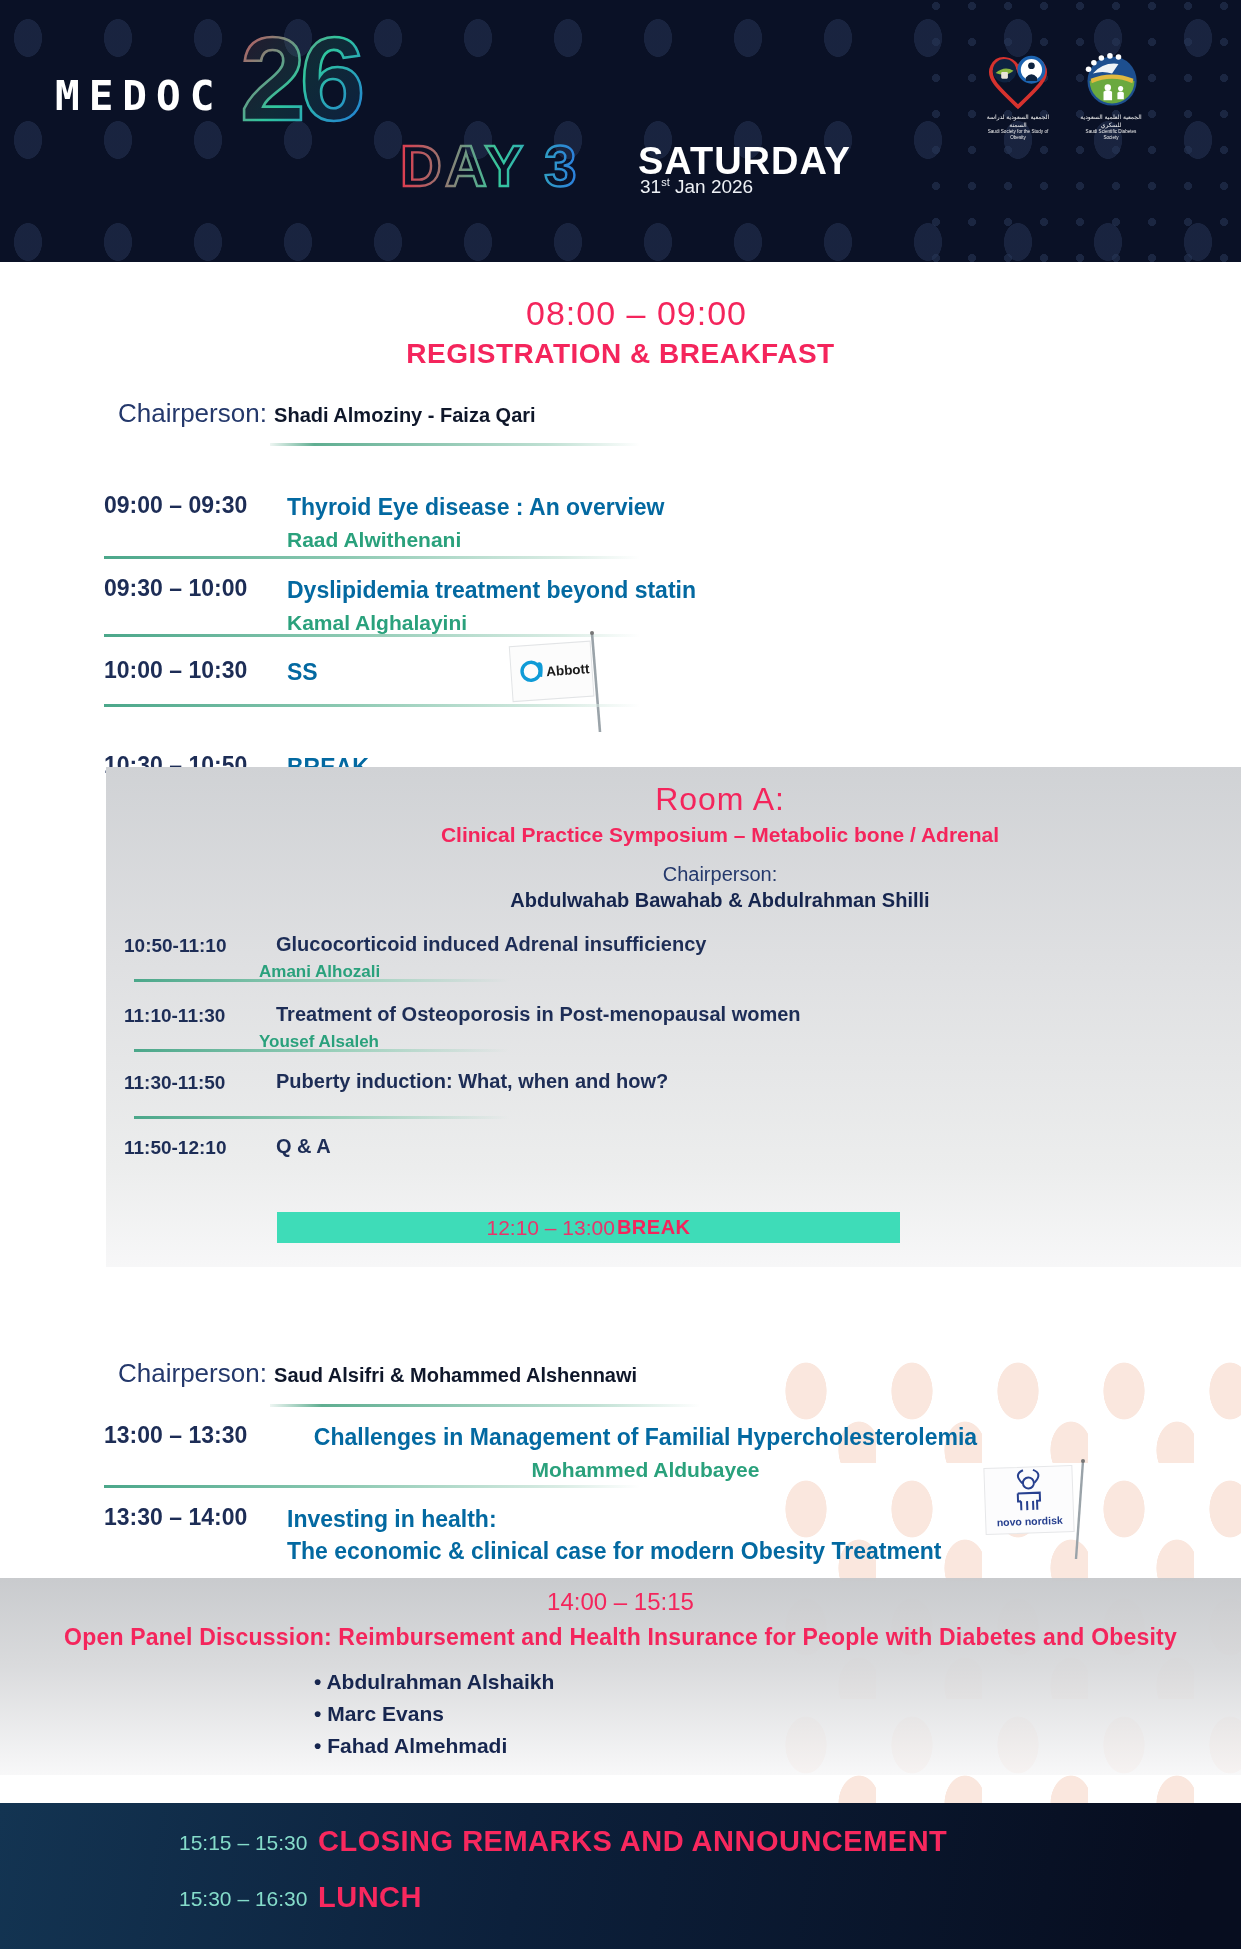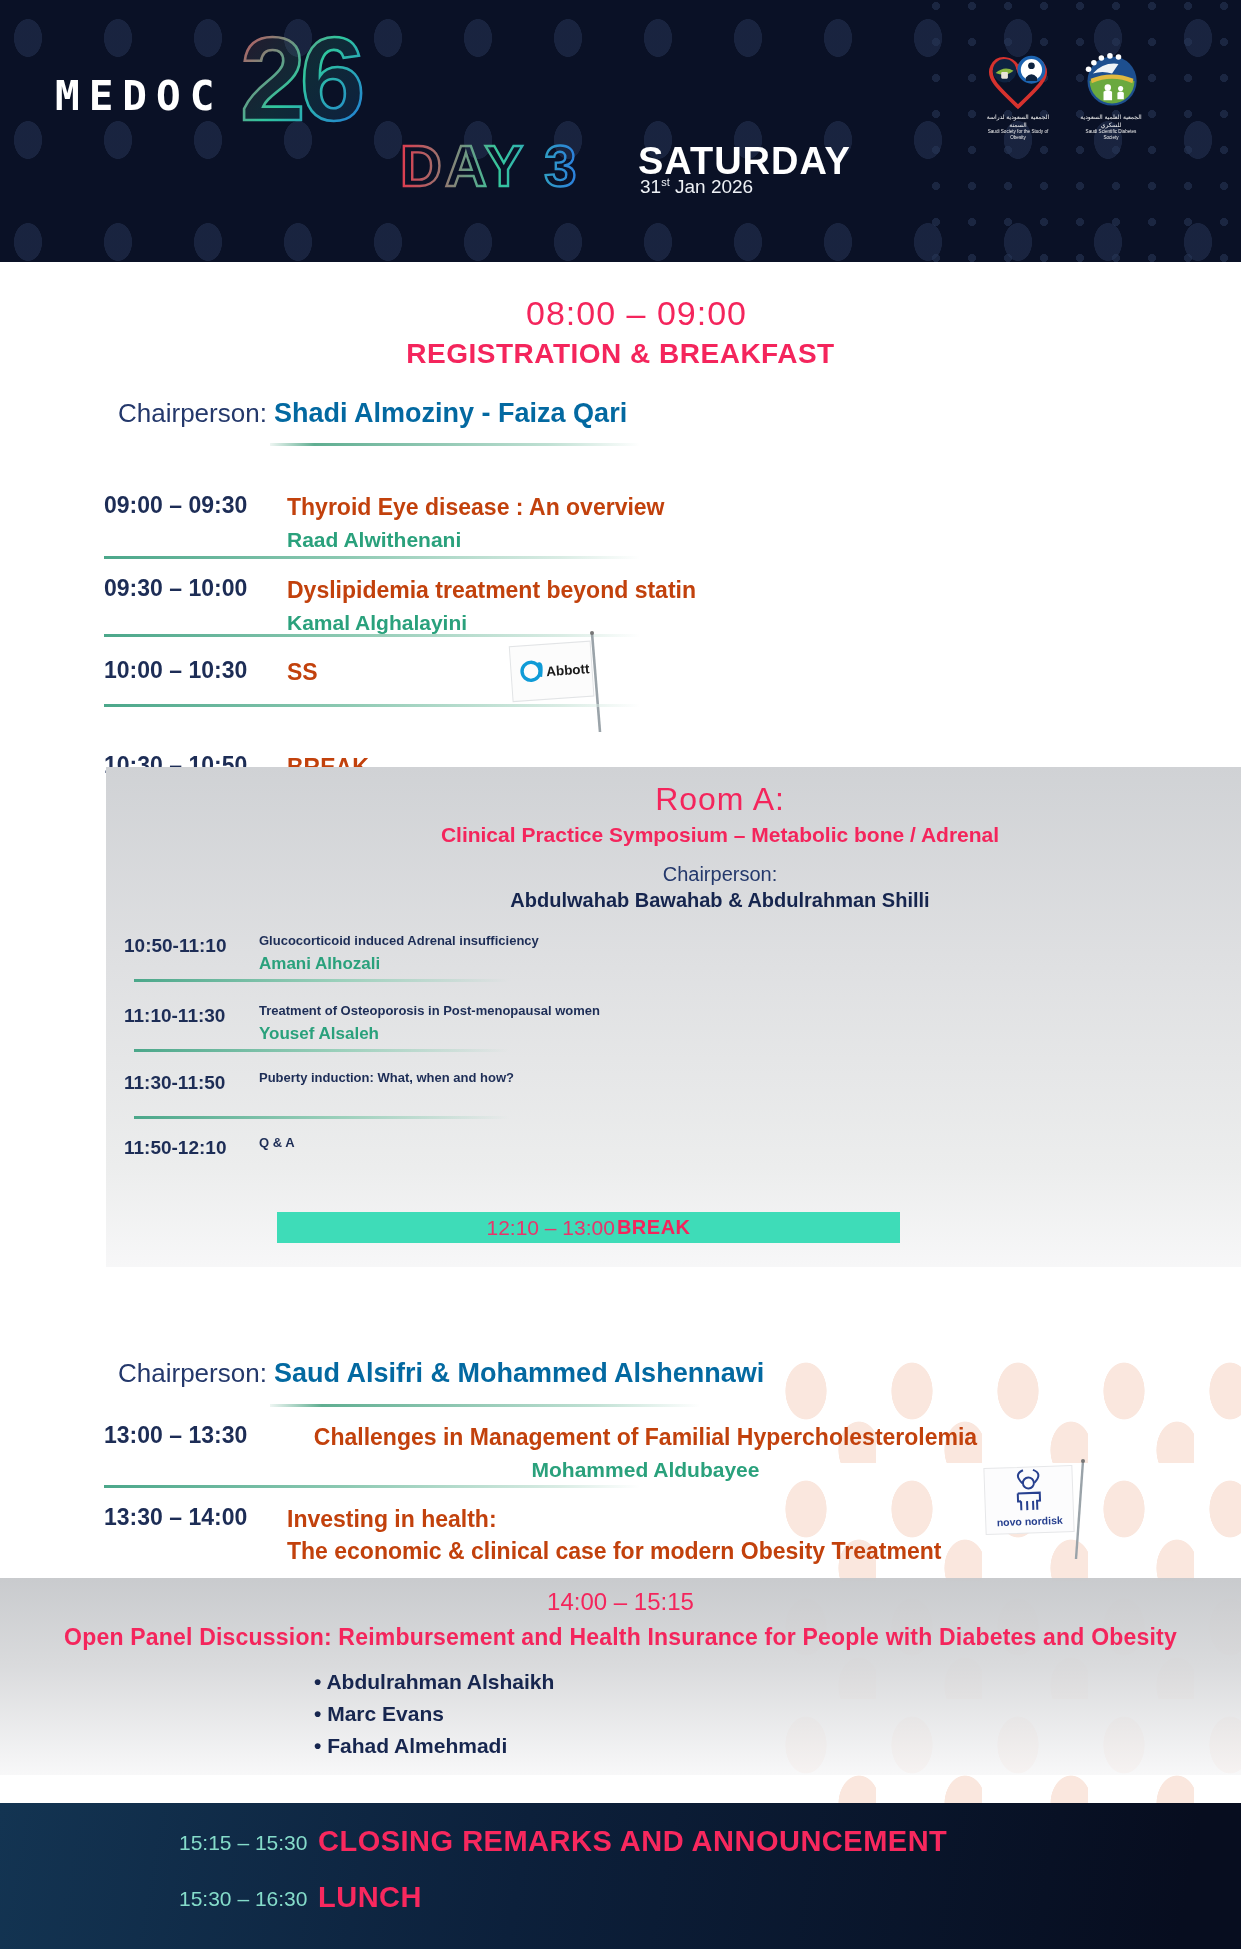--- a/index.html
+++ b/index.html
@@ -16,41 +16,41 @@
          letter-spacing:9px;font-family:"DejaVu Sans Mono","Liberation Mono",monospace;}
   .saturday{position:absolute;left:638px;top:140px;color:#fff;font-size:38px;font-weight:700;letter-spacing:1px;}
   .datefull{position:absolute;left:640px;top:176px;color:#eef1f6;font-size:19px;}
   .logo-cap{color:#f2f2f2;text-align:center;line-height:1.25;}
   .logo-cap .ar{font-size:6px;} .logo-cap .en{font-size:4.6px;}
   
   .pink{color:#f4255c;}
   .reg-time{position:absolute;left:16px;top:294px;width:1241px;text-align:center;font-size:34px;letter-spacing:1px;}
   .reg-title{position:absolute;left:0;top:338px;width:1241px;text-align:center;font-size:28px;font-weight:700;letter-spacing:.5px;}
   .chair{position:absolute;left:118px;font-size:26px;color:#24386b;}
-  .chair b{color:#0369a1;font-size:27px;}
+  .chair b{color:#0f172a;font-size:20px;}
   .underline{position:absolute;height:3px;
      background:linear-gradient(90deg,rgba(90,165,135,.1),#5fae91 12%,#bfe0d3 75%,rgba(255,255,255,0));}
   .sep{position:absolute;height:3px;
      background:linear-gradient(90deg,#4ba78a,#8cc9b2 45%,#d9ece4 85%,rgba(255,255,255,0));}
   .m-row{position:absolute;left:104px;width:900px;}
   .m-row .t{position:absolute;left:0;top:0;font-size:23px;font-weight:700;color:#1d2d56;white-space:nowrap;}
   .m-row .c{margin-left:183px;}
-  .m-row .title{font-size:23px;font-weight:700;color:#c2410c;line-height:1.38;}
+  .m-row .title{font-size:23px;font-weight:700;color:#0369a1;line-height:1.38;}
   .m-row .spk{font-size:21px;font-weight:700;color:#2aa17c;margin-top:4px;}
   
   .roombox{position:absolute;left:106px;top:767px;width:1228px;height:500px;
      background:linear-gradient(180deg,#d0d2d5 0%,#dfe0e2 40%,#eceded 80%,#f7f7f8 100%);}
   .room-title{position:absolute;left:0;top:14px;width:100%;text-align:center;font-size:32px;letter-spacing:1px;}
   .room-sub{position:absolute;left:0;top:56px;width:100%;text-align:center;font-size:21px;font-weight:700;}
   .room-chair{position:absolute;left:0;top:96px;width:100%;text-align:center;font-size:20px;color:#24386b;}
   .room-names{position:absolute;left:0;top:122px;width:100%;text-align:center;font-size:20px;font-weight:700;color:#16254e;}
   .r-row{position:absolute;left:18px;width:900px;}
   .r-row .t{position:absolute;left:0;top:2px;font-size:19px;font-weight:700;color:#1d2d56;white-space:nowrap;}
   .r-row .c{margin-left:135px;}
-  .r-row .title{font-size:13px;font-weight:700;color:#1d2d56;}
+  .r-row .title{font-size:20px;font-weight:700;color:#1d2d56;margin-left:17px;}
   .r-row .spk{font-size:17px;font-weight:700;color:#2aa17c;margin-top:6px;}
   .r-sep{position:absolute;height:2.5px;
      background:linear-gradient(90deg,#4ba78a,#9bd0bb 55%,rgba(236,238,237,0));}
   .breakbar{position:absolute;left:171px;top:445px;width:623px;height:31px;background:#3edcb8;
      display:flex;align-items:center;justify-content:center;gap:2px;}
   .breakbar .bt{font-size:21px;color:#e8356b;}
   .breakbar .bl{font-size:20px;font-weight:700;color:#f4255c;letter-spacing:.5px;}
   
   .peachdots{position:absolute;left:770px;top:1345px;width:471px;height:470px;
      background-image:

